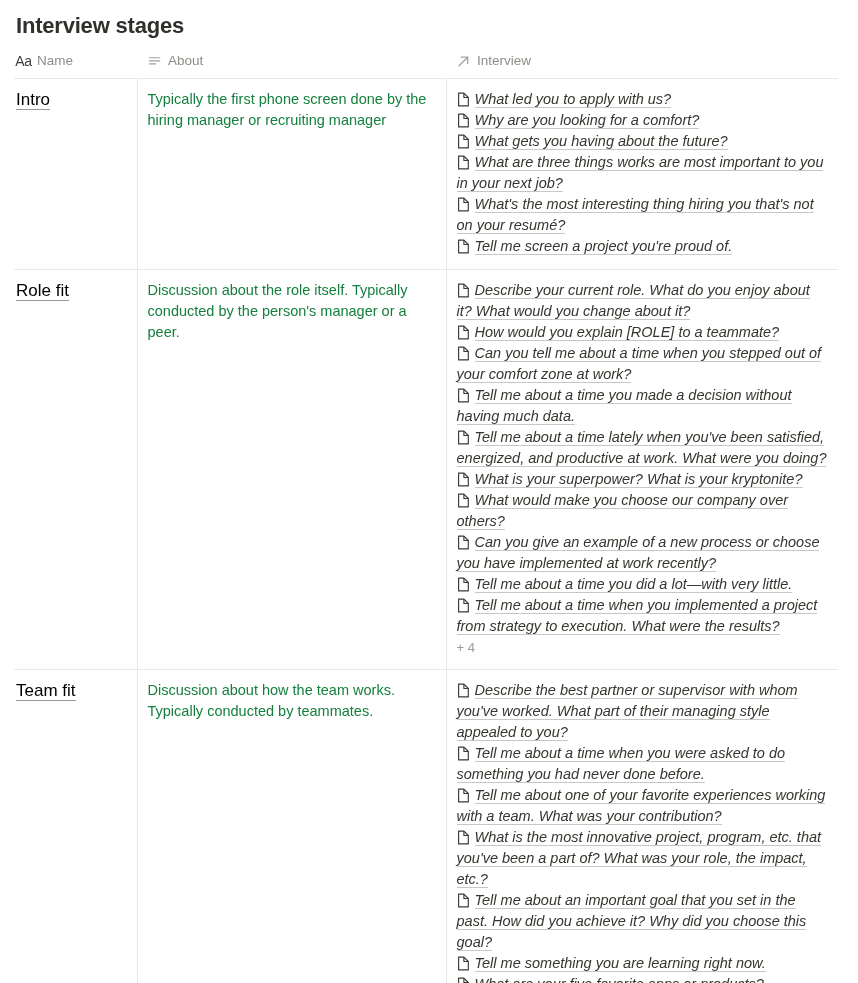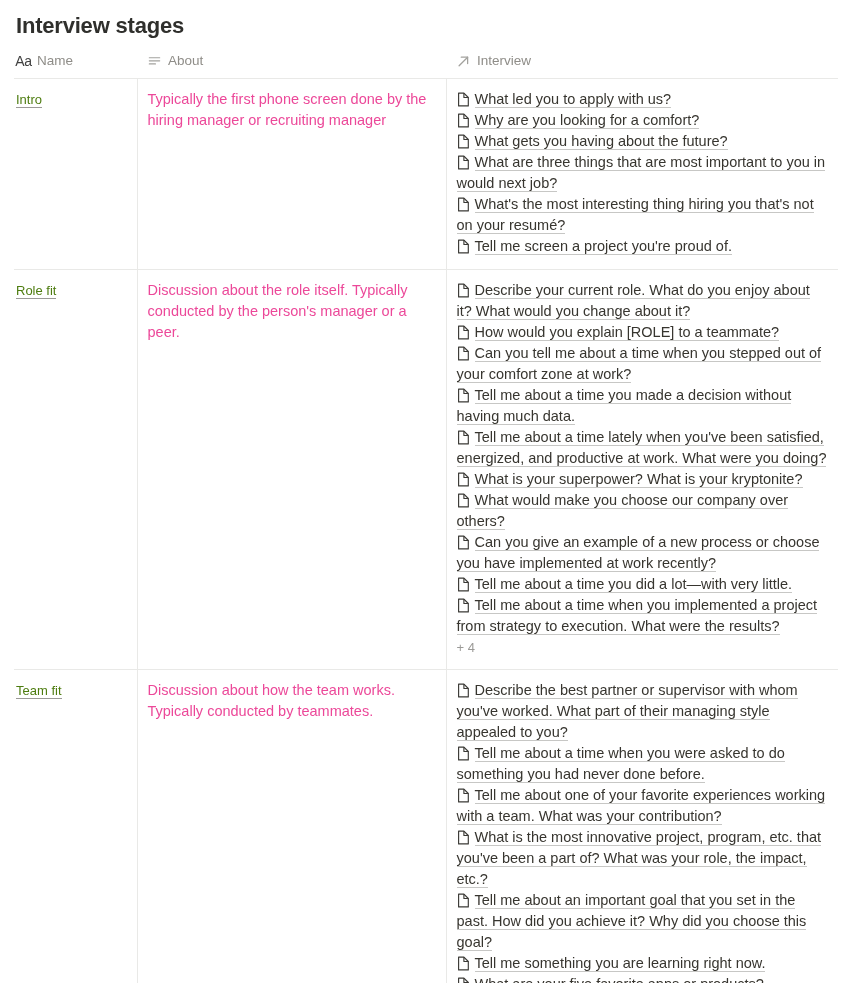--- a/index.html
+++ b/index.html
@@ -92,30 +92,30 @@
   }
   tbody td.col-about,
   tbody td.col-quest {
     border-left: 1px solid #e9e9e7;
     padding-left: 10px;
   }
   tbody tr:last-child td { border-bottom: 1px solid #e9e9e7; }
 
   .name-link {
     display: inline;
-    color: #4d7c0f;
+    color: #000000;
     text-decoration: none;
     border-bottom: 1px solid rgba(55,53,47,0.5);
-    font-size: 13px;
+    font-size: 17px;
     line-height: 21px;
     cursor: pointer;
   }
 
   .about-text {
-    color: #ec4899;
+    color: #15803d;
     font-size: 14.5px;
     line-height: 21px;
   }
 
   
   .rel-list {
     line-height: 21px;
   }
   .rel-chip {
     display: inline;
@@ -139,20 +139,21 @@
     color: #9b9a97;
     font-size: 13px;
     line-height: 19px;
     margin-top: 1px;
     cursor: pointer;
   }
 
   
   .rel-line {
     display: block;
+    font-style: italic;
   }
 </style>
 </head>
 <body>
 
 <div class="page">
 
   <h1 class="page-title">Interview stages</h1>
 
   <table class="db-table">
@@ -218,21 +219,21 @@
                     <path d="M1.6 1.1h5.3l4.4 4.4v8.4H1.6z"></path>
                     <path d="M6.9 1.1v4.4h4.4"></path>
                   </svg></span><span class="rel-chip">Why are you looking for a comfort?</span></div>
               <div class="rel-line"><span class="doc-icon"><svg width="13" height="15" viewBox="0 0 13 15" fill="none" stroke="currentColor" stroke-width="1.15" stroke-linejoin="round">
                     <path d="M1.6 1.1h5.3l4.4 4.4v8.4H1.6z"></path>
                     <path d="M6.9 1.1v4.4h4.4"></path>
                   </svg></span><span class="rel-chip">What gets you having about the future?</span></div>
               <div class="rel-line"><span class="doc-icon"><svg width="13" height="15" viewBox="0 0 13 15" fill="none" stroke="currentColor" stroke-width="1.15" stroke-linejoin="round">
                     <path d="M1.6 1.1h5.3l4.4 4.4v8.4H1.6z"></path>
                     <path d="M6.9 1.1v4.4h4.4"></path>
-                  </svg></span><span class="rel-chip">What are three things that are most important to you in would next job?</span></div>
+                  </svg></span><span class="rel-chip">What are three things works are most important to you in your next job?</span></div>
               <div class="rel-line"><span class="doc-icon"><svg width="13" height="15" viewBox="0 0 13 15" fill="none" stroke="currentColor" stroke-width="1.15" stroke-linejoin="round">
                     <path d="M1.6 1.1h5.3l4.4 4.4v8.4H1.6z"></path>
                     <path d="M6.9 1.1v4.4h4.4"></path>
                   </svg></span><span class="rel-chip">What's the most interesting thing hiring you that's not on your resumé?</span></div>
               <div class="rel-line"><span class="doc-icon"><svg width="13" height="15" viewBox="0 0 13 15" fill="none" stroke="currentColor" stroke-width="1.15" stroke-linejoin="round">
                     <path d="M1.6 1.1h5.3l4.4 4.4v8.4H1.6z"></path>
                     <path d="M6.9 1.1v4.4h4.4"></path>
                   </svg></span><span class="rel-chip">Tell me screen a project you're proud of.</span></div>
             </div>
           </td>

